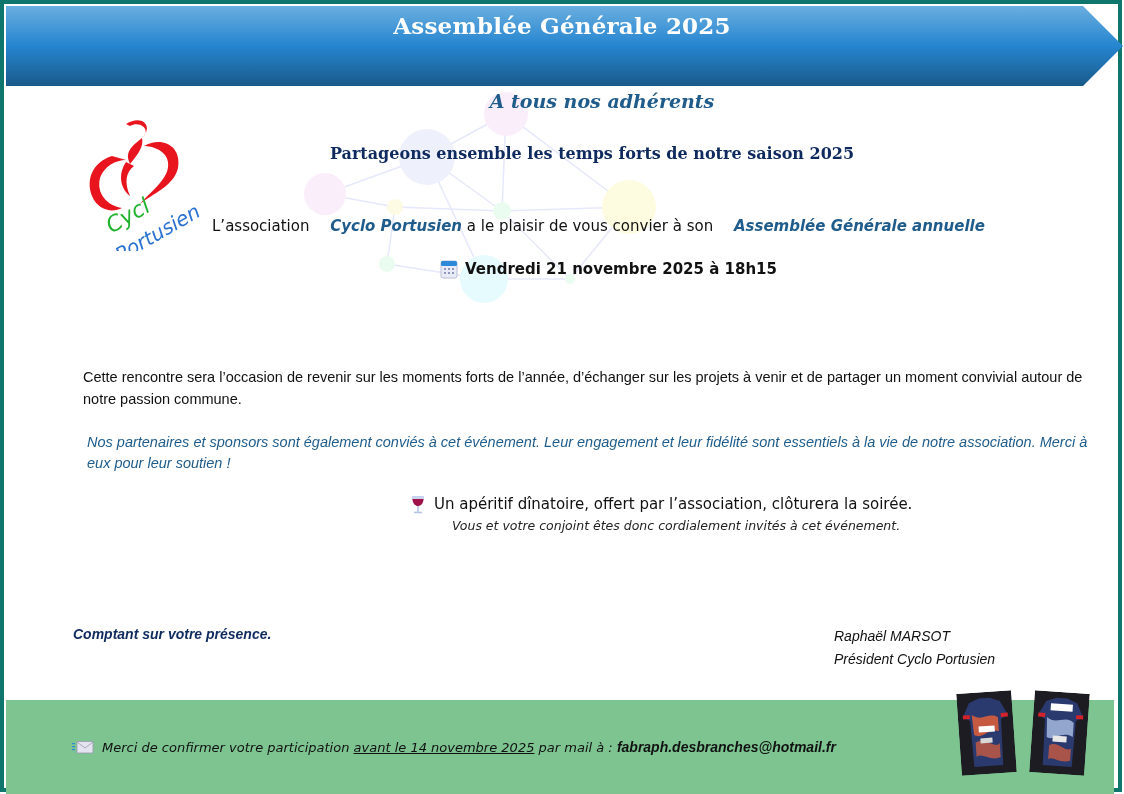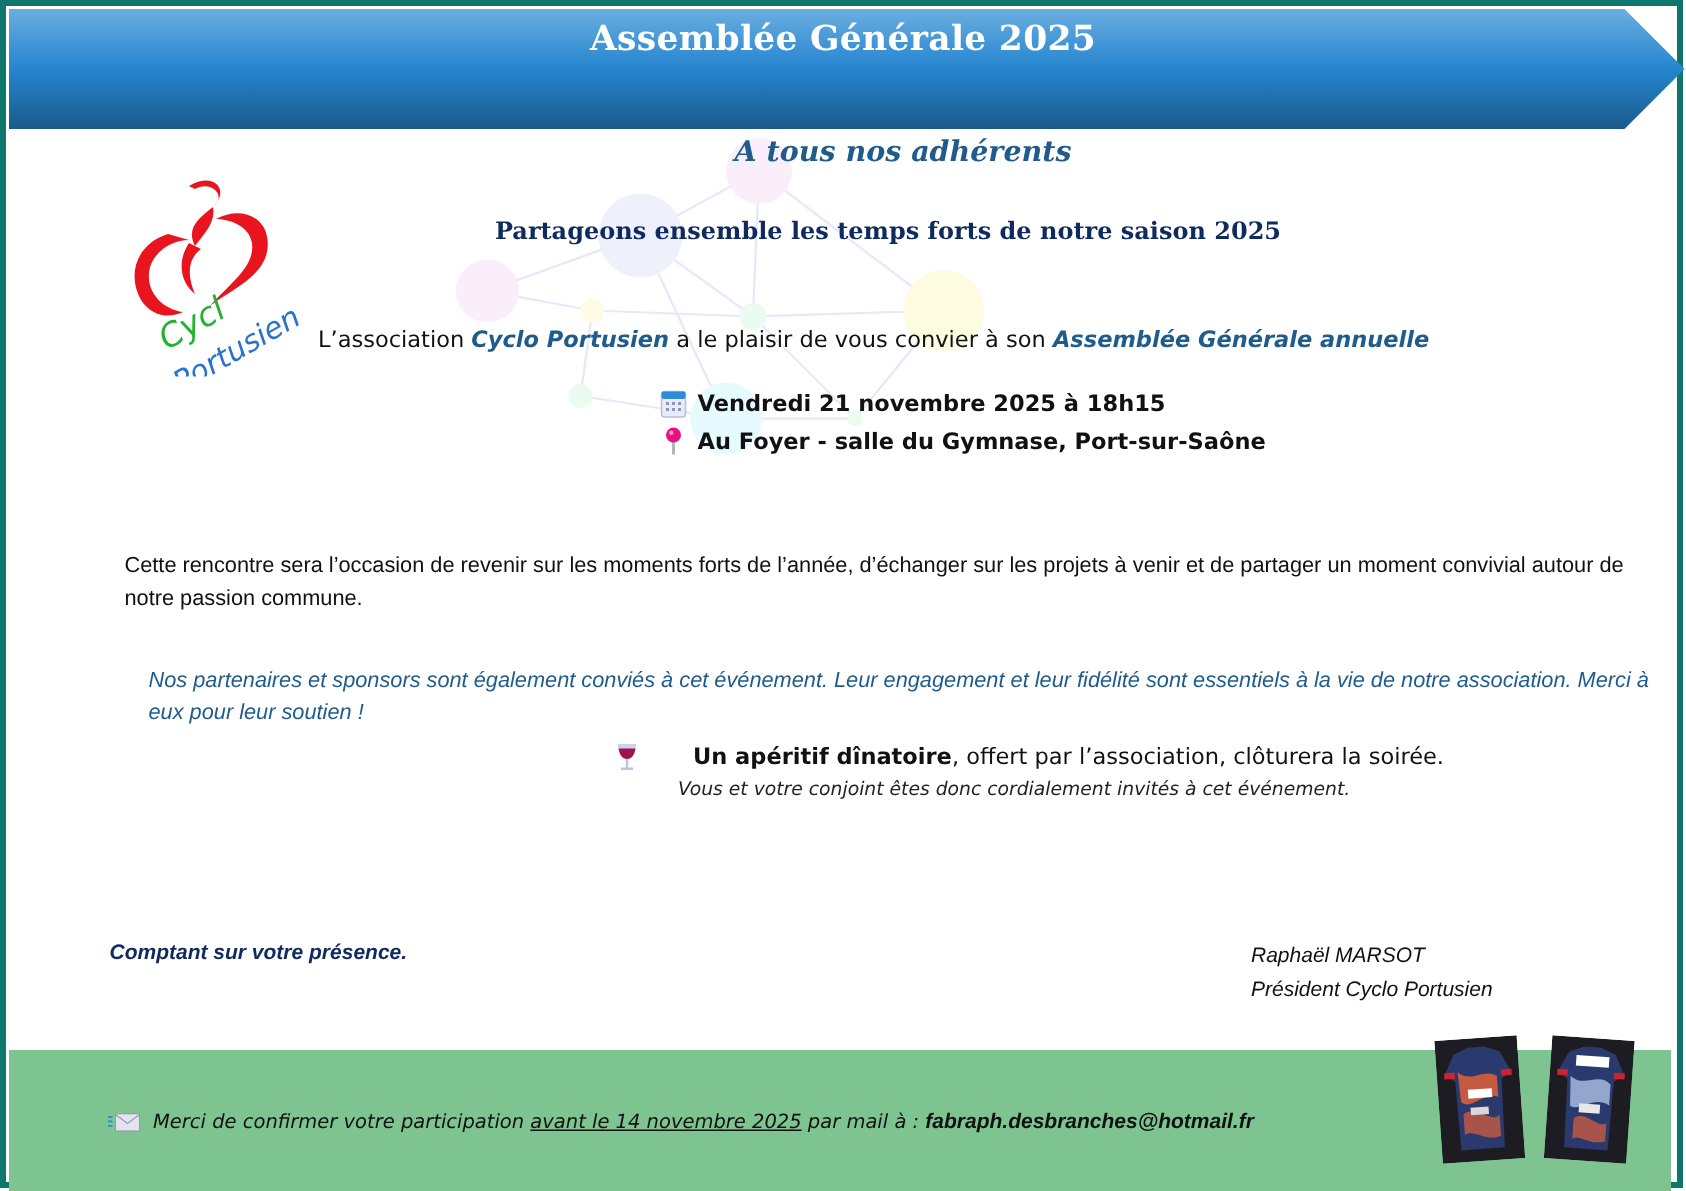--- a/index.html
+++ b/index.html
@@ -24,41 +24,41 @@
     color: #1f5c8b; font-family: "DejaVu Serif", serif; font-style: italic; font-weight: bold; font-size: 19px;
   }
   .tagline {
     position: absolute; left: 0; width: 1176px; top: 140px; text-align: center;
     color: #0f2a5e; font-family: "DejaVu Serif", serif; font-weight: bold; font-size: 16px;
   }
   .intro {
     position: absolute; left: 208px; top: 213px; font-size: 15px; color: #111;
     font-family: "DejaVu Sans", sans-serif; white-space: nowrap;
   }
-  .intro .hl { color: #1f5c8b; font-style: italic; font-weight: bold; }
+  .intro .hl { color: #1f5c8b; font-style: italic; font-weight: bold; margin-left: 16px; }
   .event-line {
     position: absolute; left: 405px; font-size: 15px; font-weight: bold; color: #111; white-space: nowrap;
     display: flex; align-items: center; gap: 7px; padding-left: 31px;
   }
   .event-date { top: 255px; }
   .event-place { top: 280px; }
   .icon { display: inline-block; width: 18px; height: 20px; position: relative; }
   .para1 {
     position: absolute; left: 79px; top: 362px; width: 1010px; font-size: 14.5px; color: #111; line-height: 22px;
     font-family: "Liberation Sans", sans-serif;
   }
   .para2 {
     position: absolute; left: 79px; top: 424px; width: 1020px; font-size: 14.5px; color: #1f5c8b; line-height: 21px;
     font-style: italic; font-family: "Liberation Sans", sans-serif;
   }
   .aperitif {
     position: absolute; left: 405px; top: 490px; font-size: 15px; color: #111; white-space: nowrap;
     display: flex; align-items: center; gap: 7px; font-family: "DejaVu Sans", sans-serif;
   }
-  .aperitif b { font-weight: bold; margin-left: 28px; }
+  .aperitif b { font-weight: normal; }
   .aperitif-note {
     position: absolute; left: 448px; top: 514px; font-size: 12.5px; color: #222; font-style: italic;
     font-family: "DejaVu Sans", sans-serif; white-space: nowrap;
   }
   .closing {
     position: absolute; left: 69px; top: 622px; font-size: 14px; color: #0f2a5e; font-style: italic; font-weight: bold;
     font-family: "Liberation Sans", sans-serif;
   }
   .signature {
     position: absolute; left: 830px; top: 621px; width: 205px; text-align: left; font-size: 14px; color: #111;
@@ -153,33 +153,23 @@
             <rect x="12" y="9" width="2" height="2"></rect>
           <rect x="4" y="13" width="2" height="2"></rect>
             <rect x="8" y="13" width="2" height="2"></rect>
             <rect x="12" y="13" width="2" height="2"></rect>
         </g>
       </svg>
     </span>
     <span>Vendredi 21 novembre 2025 à 18h15</span>
   </div>
 
-  <div class="event-line event-place">
-    <span class="icon">
-      <svg width="18" height="20" viewBox="0 0 18 20">
-        <line x1="9" y1="9" x2="9" y2="19" stroke="#b5b5b5" stroke-width="2"></line>
-        <circle cx="9" cy="6" r="5" fill="#e6127f"></circle>
-        <circle cx="7.5" cy="4.5" r="1.5" fill="#ff8fc8"></circle>
-      </svg>
-    </span>
-    <span>Au Foyer - salle du Gymnase, Port-sur-Saône</span>
-  </div>
 
   <p class="para1" style="margin:0">Cette rencontre sera l’occasion de revenir sur les moments forts de l’année, d’échanger sur les projets à venir et de partager un moment convivial autour de notre passion commune.</p>
-  <p class="para2" style="margin:16px">Nos partenaires et sponsors sont également conviés à cet événement. Leur engagement et leur fidélité sont essentiels à la vie de notre association. Merci à eux pour leur soutien !</p>
+  <p class="para2" style="margin:4px">Nos partenaires et sponsors sont également conviés à cet événement. Leur engagement et leur fidélité sont essentiels à la vie de notre association. Merci à eux pour leur soutien !</p>
 
   <div class="aperitif">
     <span class="icon">
       <svg width="18" height="20" viewBox="0 0 18 20">
         <path d="M3,2 L15,2 C15,9 12,12 9,12 C6,12 3,9 3,2 Z" fill="#c8d3f0"></path>
         <path d="M3.4,5 L14.6,5 C14,10 11.5,12 9,12 C6.5,12 4,10 3.4,5 Z" fill="#a0134a"></path>
         <line x1="9" y1="12" x2="9" y2="18" stroke="#b8c4e4" stroke-width="1.6"></line>
         <line x1="5" y1="18.5" x2="13" y2="18.5" stroke="#b8c4e4" stroke-width="1.6"></line>
       </svg>
     </span>

